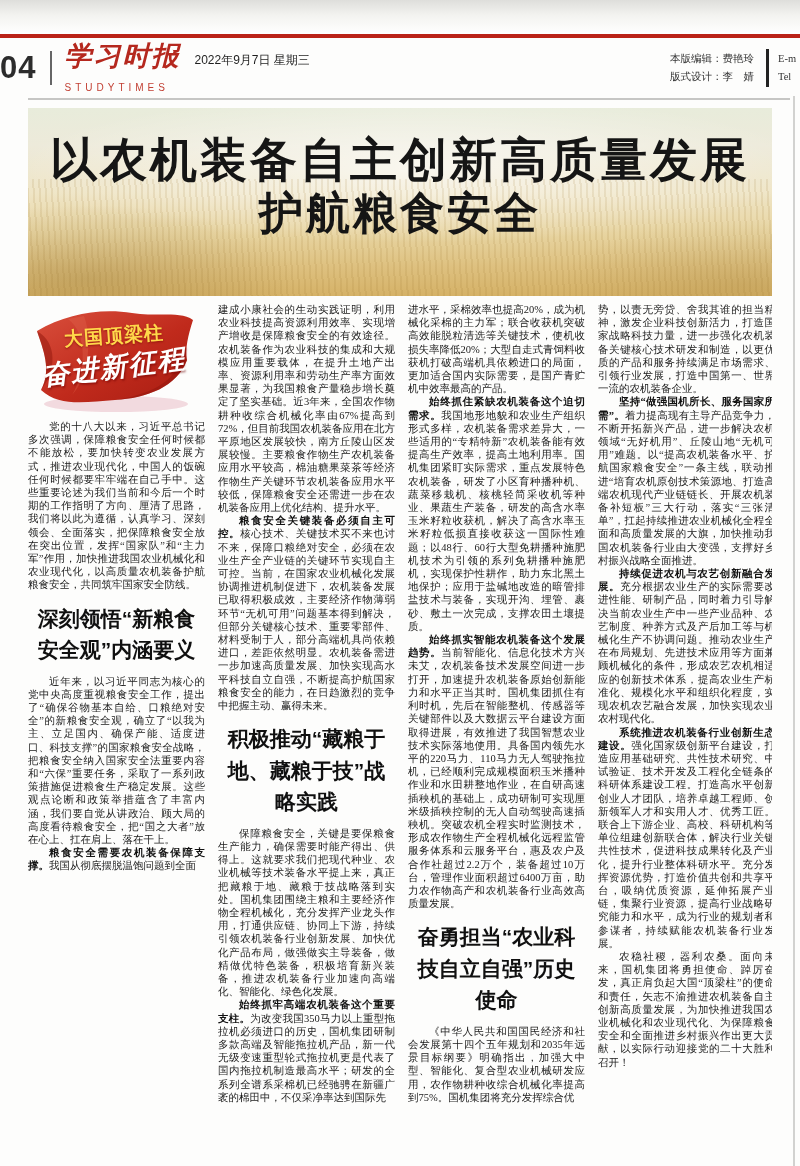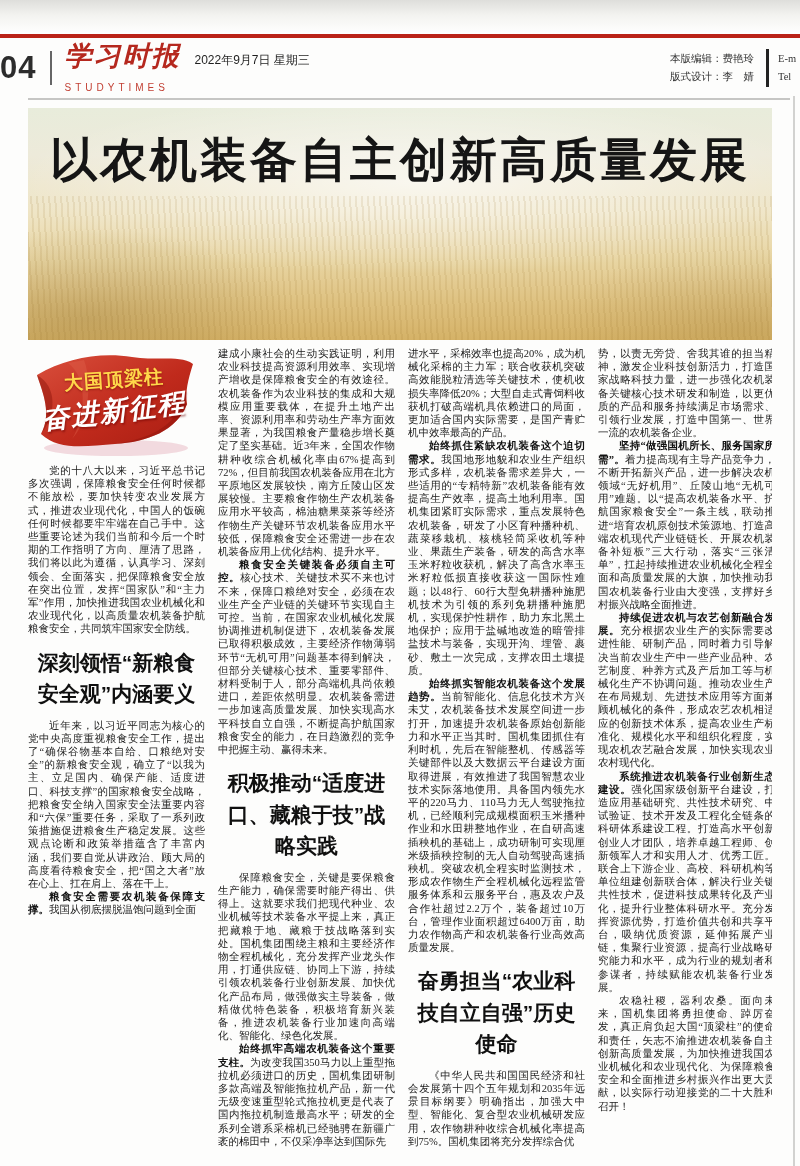--- a/index.html
+++ b/index.html
@@ -20,21 +20,21 @@
   .hdr-vbar{width:2px;height:34px;background:#666;margin:0 12px 0 14px;}
   .mast-cn{font-size:27px;font-weight:900;font-style:italic;color:#b5281e;line-height:1;letter-spacing:2px;font-family:Liberation Serif, serif;}
   .mast-en{font-size:10px;color:#c24034;letter-spacing:4px;margin-top:12px;font-family:"Liberation Sans",sans-serif;}
   .dateline{font-size:12px;color:#1f1f1f;margin:-16px 0 0 14px;font-family:"Liberation Sans",sans-serif;}
   .editors{margin-left:auto;font-size:10.5px;color:#333;line-height:1.75;text-align:right;}
   .hdr-vbar2{width:3px;height:38px;background:#222;margin:0 9px 0 12px;}
   .contact{font-size:10.5px;color:#333;line-height:1.75;width:22px;white-space:nowrap;overflow:hidden;}
   .hdr-rule{height:2px;background:#c6c6c4;margin:0 10px 8px 28px;}
 
   
-  .banner{position:relative;margin:0 28px;height:232px;overflow:hidden;}
+  .banner{position:relative;margin:0 28px;height:188px;overflow:hidden;}
   .banner-bg{position:absolute;inset:0;
     background:
       radial-gradient(ellipse 75% 55% at 52% 32%, rgba(255,255,255,.65), rgba(255,255,255,0) 72%),
       linear-gradient(180deg,#e8ecdb 0%,#edeada 20%,#efe5c6 45%,#e8d5a2 66%,#dec180 84%,#d5b267 100%);}
   .banner-wheat{position:absolute;left:0;right:0;bottom:0;height:62%;
     background:
       radial-gradient(ellipse 40% 90% at 8% 85%, rgba(120,88,28,.22), rgba(120,88,28,0) 70%),
       radial-gradient(ellipse 35% 80% at 96% 90%, rgba(140,104,36,.18), rgba(140,104,36,0) 70%),
       repeating-linear-gradient(86deg, rgba(150,112,40,.12) 0 2px, rgba(255,255,255,0) 2px 6px);}
   .banner h1{position:relative;margin:24px 6px 0;text-align:center;color:#151515;
@@ -85,21 +85,21 @@
     <div class="contact">
       <div>E-m</div>
       <div>Tel</div>
     </div>
   </header>
   <div class="hdr-rule"></div>
 
   <figure class="banner" style="margin-block:0;">
     <div class="banner-bg"></div>
     <div class="banner-wheat"></div>
-    <h1><span>以农机装备自主创新高质量发展</span></h1>
+    <h1><span>以农机装备自主创新高质量发展</span><span class="t2">护航粮食安全</span></h1>
   </figure>
 
   <main class="cols">
 
     <section class="col">
       <div class="badge">
         <svg viewBox="0 0 172 110">
           <defs>
             <linearGradient id="fg" x1="0" y1="0" x2="1" y2="1">
               <stop offset="0" stop-color="#d94f3c"></stop>
@@ -118,21 +118,21 @@
       </div>
       <p class="t"><span>党的十八大以来，习近平总书记多次强调，保障粮食安全任何时候都不能放松，要加快转变农业发展方式，推进农业现代化，中国人的饭碗任何时候都要牢牢端在自己手中。这些重要论述为我们当前和今后一个时期的工作指明了方向、厘清了思路，我们将以此为遵循，认真学习、深刻领会、全面落实，把保障粮食安全放在突出位置，发挥“国家队”和“主力军”作用，加快推进我国农业机械化和农业现代化，以高质量农机装备护航粮食安全，共同筑牢国家安全防线。</span></p>
       <h3 class="colhead">深刻领悟“新粮食安全观”内涵要义</h3>
       <p class="t"><span>近年来，以习近平同志为核心的党中央高度重视粮食安全工作，提出了“确保谷物基本自给、口粮绝对安全”的新粮食安全观，确立了“以我为主、立足国内、确保产能、适度进口、科技支撑”的国家粮食安全战略，把粮食安全纳入国家安全法重要内容和“六保”重要任务，采取了一系列政策措施促进粮食生产稳定发展。这些观点论断和政策举措蕴含了丰富内涵，我们要自觉从讲政治、顾大局的高度看待粮食安全，把“国之大者”放在心上、扛在肩上、落在干上。</span></p>
       <p class="t"><b class="lead">粮食安全需要农机装备保障支撑。</b><span>我国从彻底摆脱温饱问题到全面</span></p>
     </section>
 
     <section class="col">
       <p class="t cont"><span>建成小康社会的生动实践证明，利用农业科技提高资源利用效率、实现增产增收是保障粮食安全的有效途径。农机装备作为农业科技的集成和大规模应用重要载体，在提升土地产出率、资源利用率和劳动生产率方面效果显著，为我国粮食产量稳步增长奠定了坚实基础。近3年来，全国农作物耕种收综合机械化率由67%提高到72%，但目前我国农机装备应用在北方平原地区发展较快，南方丘陵山区发展较慢。主要粮食作物生产农机装备应用水平较高，棉油糖果菜茶等经济作物生产关键环节农机装备应用水平较低，保障粮食安全还需进一步在农机装备应用上优化结构、提升水平。</span></p>
       <p class="t"><b class="lead">粮食安全关键装备必须自主可控。</b><span>核心技术、关键技术买不来也讨不来，保障口粮绝对安全，必须在农业生产全产业链的关键环节实现自主可控。当前，在国家农业机械化发展协调推进机制促进下，农机装备发展已取得积极成效，主要经济作物薄弱环节“无机可用”问题基本得到解决，但部分关键核心技术、重要零部件、材料受制于人，部分高端机具尚依赖进口，差距依然明显。农机装备需进一步加速高质量发展、加快实现高水平科技自立自强，不断提高护航国家粮食安全的能力，在日趋激烈的竞争中把握主动、赢得未来。</span></p>
-      <h3 class="colhead">积极推动“适度进口、藏粮于技”战略实践</h3>
+      <h3 class="colhead">积极推动“藏粮于地、藏粮于技”战略实践</h3>
       <p class="t"><span>保障粮食安全，关键是要保粮食生产能力，确保需要时能产得出、供得上。这就要求我们把现代种业、农业机械等技术装备水平提上来，真正把藏粮于地、藏粮于技战略落到实处。国机集团围绕主粮和主要经济作物全程机械化，充分发挥产业龙头作用，打通供应链、协同上下游，持续引领农机装备行业创新发展、加快优化产品布局，做强做实主导装备，做精做优特色装备，积极培育新兴装备，推进农机装备行业加速向高端化、智能化、绿色化发展。</span></p>
       <p class="t"><b class="lead">始终抓牢高端农机装备这个重要支柱。</b><span>为改变我国350马力以上重型拖拉机必须进口的历史，国机集团研制多款高端及智能拖拉机产品，新一代无级变速重型轮式拖拉机更是代表了国内拖拉机制造最高水平；研发的全系列全谱系采棉机已经驰骋在新疆广袤的棉田中，不仅采净率达到国际先</span></p>
     </section>
 
     <section class="col">
       <p class="t cont"><span>进水平，采棉效率也提高20%，成为机械化采棉的主力军；联合收获机突破高效能脱粒清选等关键技术，使机收损失率降低20%；大型自走式青饲料收获机打破高端机具依赖进口的局面，更加适合国内实际需要，是国产青贮机中效率最高的产品。</span></p>
       <p class="t"><b class="lead">始终抓住紧缺农机装备这个迫切需求。</b><span>我国地形地貌和农业生产组织形式多样，农机装备需求差异大，一些适用的“专精特新”农机装备能有效提高生产效率，提高土地利用率。国机集团紧盯实际需求，重点发展特色农机装备，研发了小区育种播种机、蔬菜移栽机、核桃轻简采收机等种业、果蔬生产装备，研发的高含水率玉米籽粒收获机，解决了高含水率玉米籽粒低损直接收获这一国际性难题；以48行、60行大型免耕播种施肥机技术为引领的系列免耕播种施肥机，实现保护性耕作，助力东北黑土地保护；应用于盐碱地改造的暗管排盐技术与装备，实现开沟、埋管、裹砂、敷土一次完成，支撑农田土壤提质。</span></p>
       <p class="t"><b class="lead">始终抓实智能农机装备这个发展趋势。</b><span>当前智能化、信息化技术方兴未艾，农机装备技术发展空间进一步打开，加速提升农机装备原始创新能力和水平正当其时。国机集团抓住有利时机，先后在智能整机、传感器等关键部件以及大数据云平台建设方面取得进展，有效推进了我国智慧农业技术实际落地使用。具备国内领先水平的220马力、110马力无人驾驶拖拉机，已经顺利完成规模面积玉米播种作业和水田耕整地作业，在自研高速插秧机的基础上，成功研制可实现厘米级插秧控制的无人自动驾驶高速插秧机。突破农机全程实时监测技术，形成农作物生产全程机械化远程监管服务体系和云服务平台，惠及农户及合作社超过2.2万个，装备超过10万台，管理作业面积超过6400万亩，助力农作物高产和农机装备行业高效高质量发展。</span></p>
       <h3 class="colhead">奋勇担当“农业科技自立自强”历史使命</h3>
       <p class="t"><span>《中华人民共和国国民经济和社会发展第十四个五年规划和2035年远景目标纲要》明确指出，加强大中型、智能化、复合型农业机械研发应用，农作物耕种收综合机械化率提高到75%。国机集团将充分发挥综合优</span></p>

